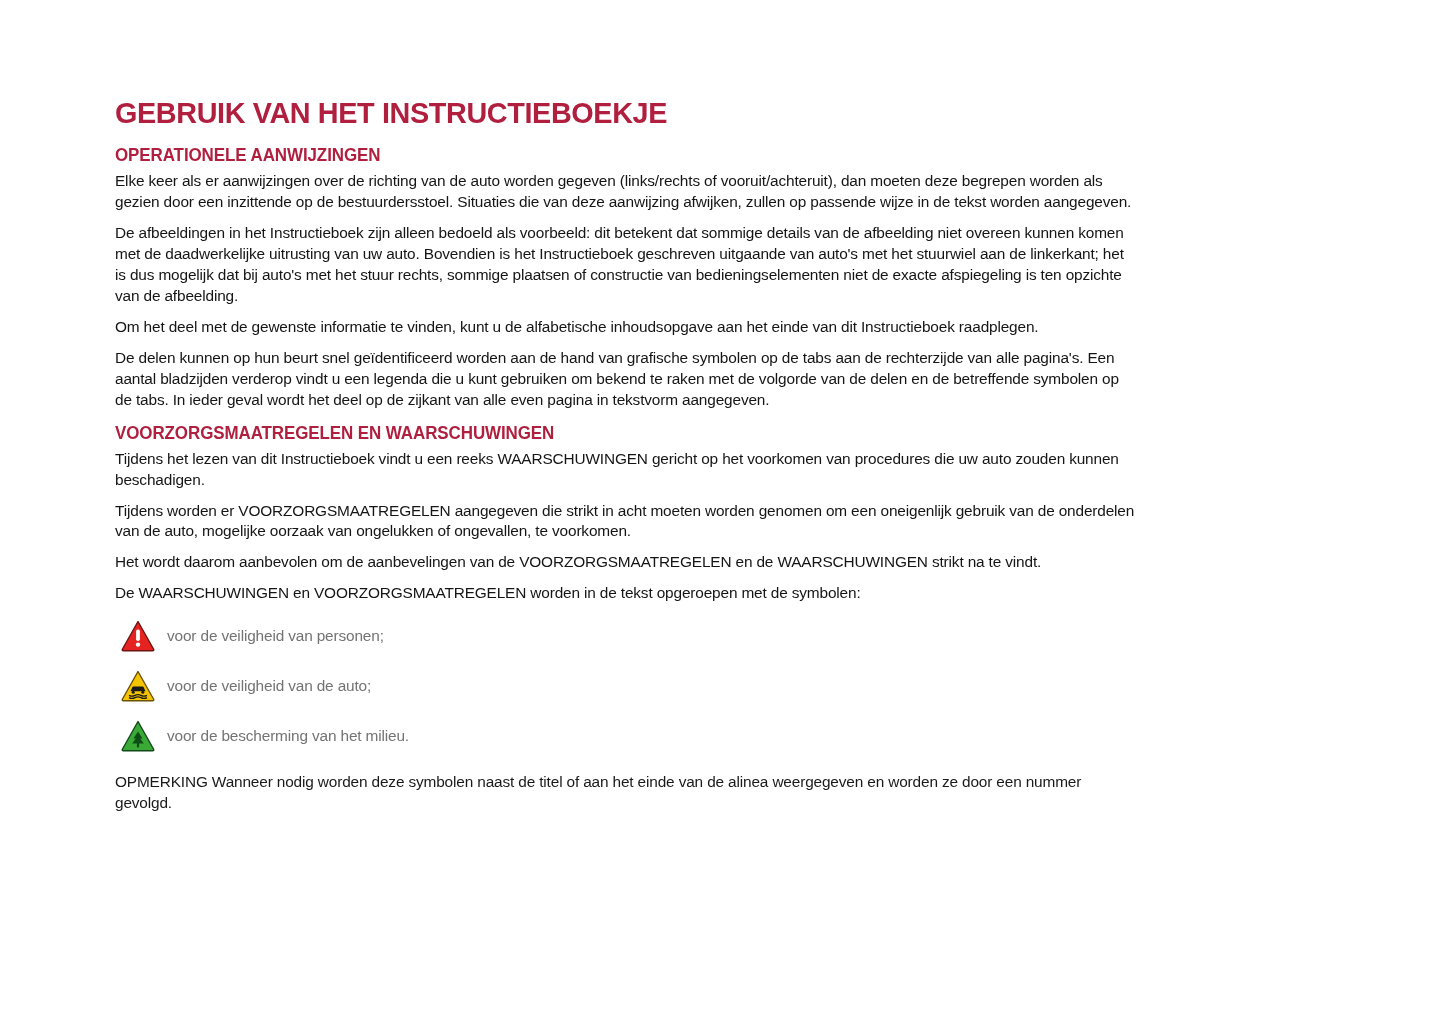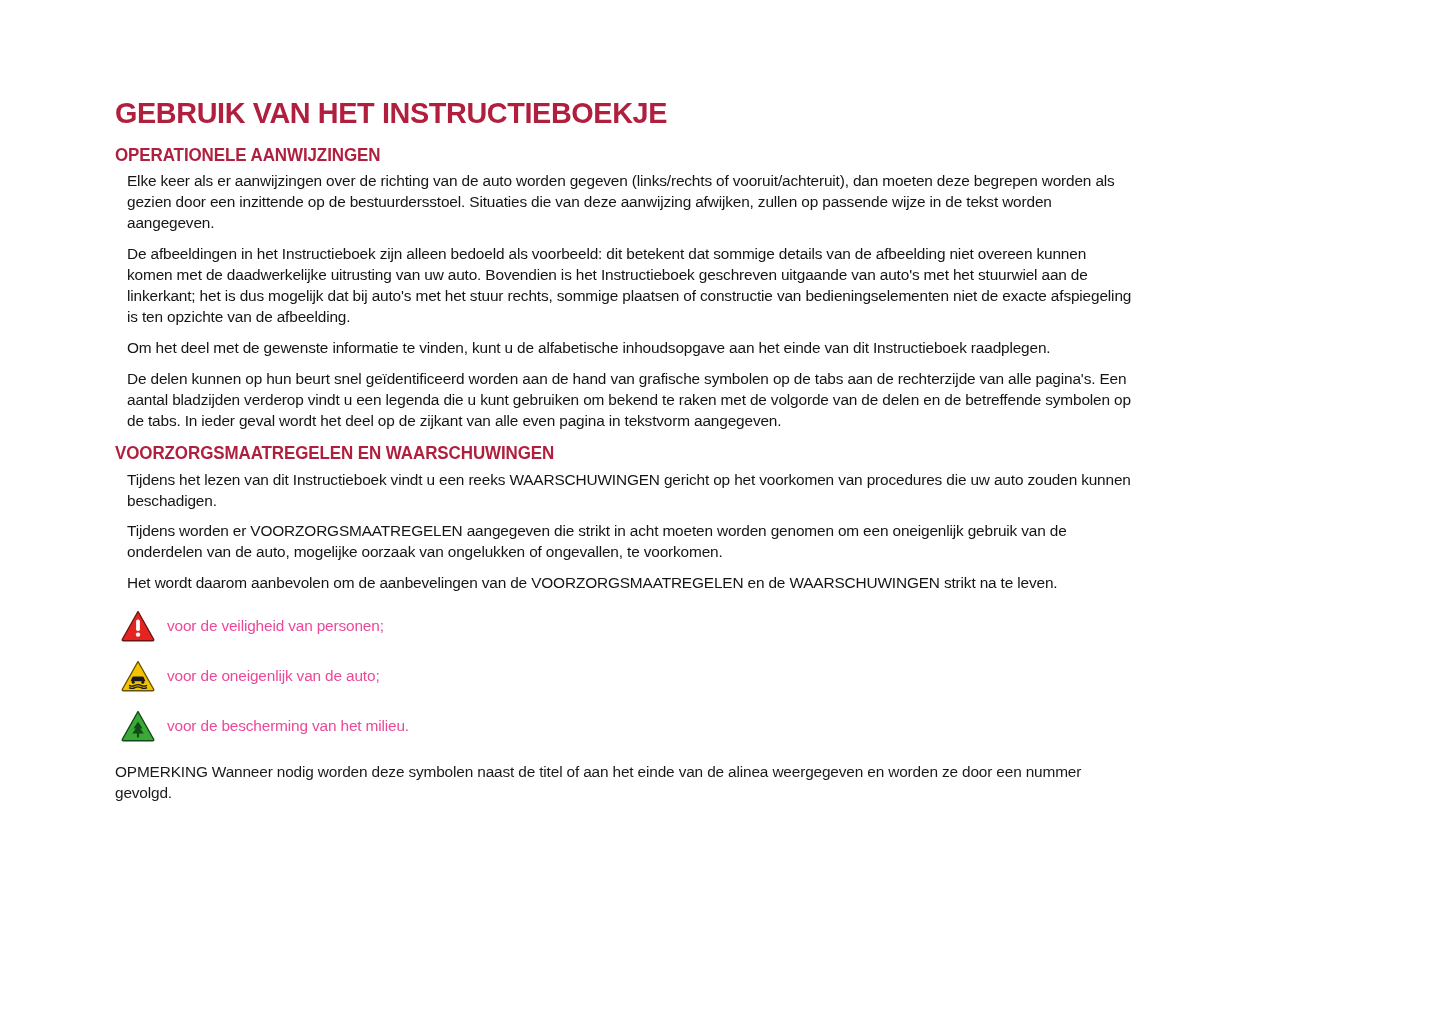--- a/index.html
+++ b/index.html
@@ -41,21 +41,21 @@
     line-height: 1.15;
     transform: scaleX(0.97);
     transform-origin: left center;
   }
   .section-head.second {
     margin-top: 12px;
   }
   p.para {
     font-size: 15.4px;
     line-height: 1.36;
-    margin: 0 0 10px 12px;
+    margin: 0 0 10px 0;
     color: #151515;
     text-align: left;
     letter-spacing: -0.15px;
   }
   p.para b, p.para strong {
     font-weight: normal;
   }
   .symbol-row {
     display: flex;
     align-items: center;
@@ -66,21 +66,21 @@
   .symbol-icon {
     width: 46px;
     flex: 0 0 46px;
     display: flex;
     align-items: center;
     justify-content: flex-start;
   }
   .symbol-text {
     font-size: 15.4px;
     line-height: 1.3;
-    color: #ec4899;
+    color: #737373;
     letter-spacing: -0.15px;
   }
   .note-block {
     margin-top: 14px;
   }
   .note-block p {
     font-size: 15.4px;
     line-height: 1.36;
     margin: 7px 0 10px 0;
     letter-spacing: -0.15px;
@@ -100,22 +100,23 @@
   <p class="para">De afbeeldingen in het Instructieboek zijn alleen bedoeld als voorbeeld: dit betekent dat sommige details van de afbeelding niet overeen kunnen komen met de daadwerkelijke uitrusting van uw auto. Bovendien is het Instructieboek geschreven uitgaande van auto's met het stuurwiel aan de linkerkant; het is dus mogelijk dat bij auto's met het stuur rechts, sommige plaatsen of constructie van bedieningselementen niet de exacte afspiegeling is ten opzichte van de afbeelding.</p>
   <p class="para">Om het deel met de gewenste informatie te vinden, kunt u de alfabetische inhoudsopgave aan het einde van dit Instructieboek raadplegen.</p>
   <p class="para">De delen kunnen op hun beurt snel geïdentificeerd worden aan de hand van grafische symbolen op de tabs aan de rechterzijde van alle pagina's. Een aantal bladzijden verderop vindt u een legenda die u kunt gebruiken om bekend te raken met de volgorde van de delen en de betreffende symbolen op de tabs. In ieder geval wordt het deel op de zijkant van alle even pagina in tekstvorm aangegeven.</p>
 
   <h2 class="section-head second">VOORZORGSMAATREGELEN EN WAARSCHUWINGEN</h2>
 
   <p class="para"><span>Tijdens het lezen van dit Instructieboek vindt u een reeks </span><b>WAARSCHUWINGEN</b><span> gericht op het voorkomen van procedures die uw auto zouden kunnen beschadigen.</span></p>
 
   <p class="para"><span>Tijdens worden er </span><b>VOORZORGSMAATREGELEN</b><span> aangegeven die strikt in acht moeten worden genomen om een oneigenlijk gebruik van de onderdelen van de auto, mogelijke oorzaak van ongelukken of ongevallen, te voorkomen.</span></p>
 
-  <p class="para"><span>Het wordt daarom aanbevolen om de aanbevelingen van de </span><b>VOORZORGSMAATREGELEN</b><span> en de </span><b>WAARSCHUWINGEN</b><span> strikt na te leven.</span></p>
+  <p class="para"><span>Het wordt daarom aanbevolen om de aanbevelingen van de </span><b>VOORZORGSMAATREGELEN</b><span> en de </span><b>WAARSCHUWINGEN</b><span> strikt na te vindt.</span></p>
 
+  <p class="para"><span>De </span><b>WAARSCHUWINGEN</b><span> en </span><b>VOORZORGSMAATREGELEN</b><span> worden in de tekst opgeroepen met de symbolen:</span></p>
 
   <div class="symbol-row">
     <div class="symbol-icon">
       <svg width="34" height="32" viewBox="0 0 34 32" aria-hidden="true">
         <path d="M17 1.5 L32.5 29 Q33.4 30.7 31.5 30.7 L2.5 30.7 Q0.6 30.7 1.5 29 Z" fill="#e52421" stroke="#6d1412" stroke-width="1.4" stroke-linejoin="round"></path>
         <rect x="15.1" y="9.5" width="3.8" height="11.5" rx="1.8" fill="#ffffff"></rect>
         <circle cx="17" cy="24.6" r="2.2" fill="#ffffff"></circle>
       </svg>
     </div>
     <div class="symbol-text">voor de veiligheid van personen;</div>
@@ -125,21 +126,21 @@
     <div class="symbol-icon">
       <svg width="34" height="32" viewBox="0 0 34 32" aria-hidden="true">
         <path d="M17 1.5 L32.5 29 Q33.4 30.7 31.5 30.7 L2.5 30.7 Q0.6 30.7 1.5 29 Z" fill="#f5c400" stroke="#6b5200" stroke-width="1.4" stroke-linejoin="round"></path>
         <path d="M9.5 21.2 L11.3 17.3 Q11.6 16.6 12.4 16.6 L21.6 16.6 Q22.4 16.6 22.7 17.3 L24.5 21.2 Z" fill="#1a1a1a"></path>
         <circle cx="12.2" cy="22.3" r="1.5" fill="#1a1a1a"></circle>
         <circle cx="21.8" cy="22.3" r="1.5" fill="#1a1a1a"></circle>
         <path d="M8 25.4 q3 1.6 6 0 q3 -1.6 6 0 q3 1.6 6 0" fill="none" stroke="#1a1a1a" stroke-width="1.3"></path>
         <path d="M8 27.6 q3 1.6 6 0 q3 -1.6 6 0 q3 1.6 6 0" fill="none" stroke="#1a1a1a" stroke-width="1.3"></path>
       </svg>
     </div>
-    <div class="symbol-text">voor de oneigenlijk van de auto;</div>
+    <div class="symbol-text">voor de veiligheid van de auto;</div>
   </div>
 
   <div class="symbol-row">
     <div class="symbol-icon">
       <svg width="34" height="32" viewBox="0 0 34 32" aria-hidden="true">
         <path d="M17 1.5 L32.5 29 Q33.4 30.7 31.5 30.7 L2.5 30.7 Q0.6 30.7 1.5 29 Z" fill="#3aa935" stroke="#12491a" stroke-width="1.4" stroke-linejoin="round"></path>
         <path d="M17 11.5 L21.5 18.5 L12.5 18.5 Z" fill="#0f4d16"></path>
         <path d="M17 15.5 L22.8 23.5 L11.2 23.5 Z" fill="#0f4d16"></path>
         <rect x="15.9" y="23" width="2.2" height="4.4" fill="#0f4d16"></rect>
       </svg>

